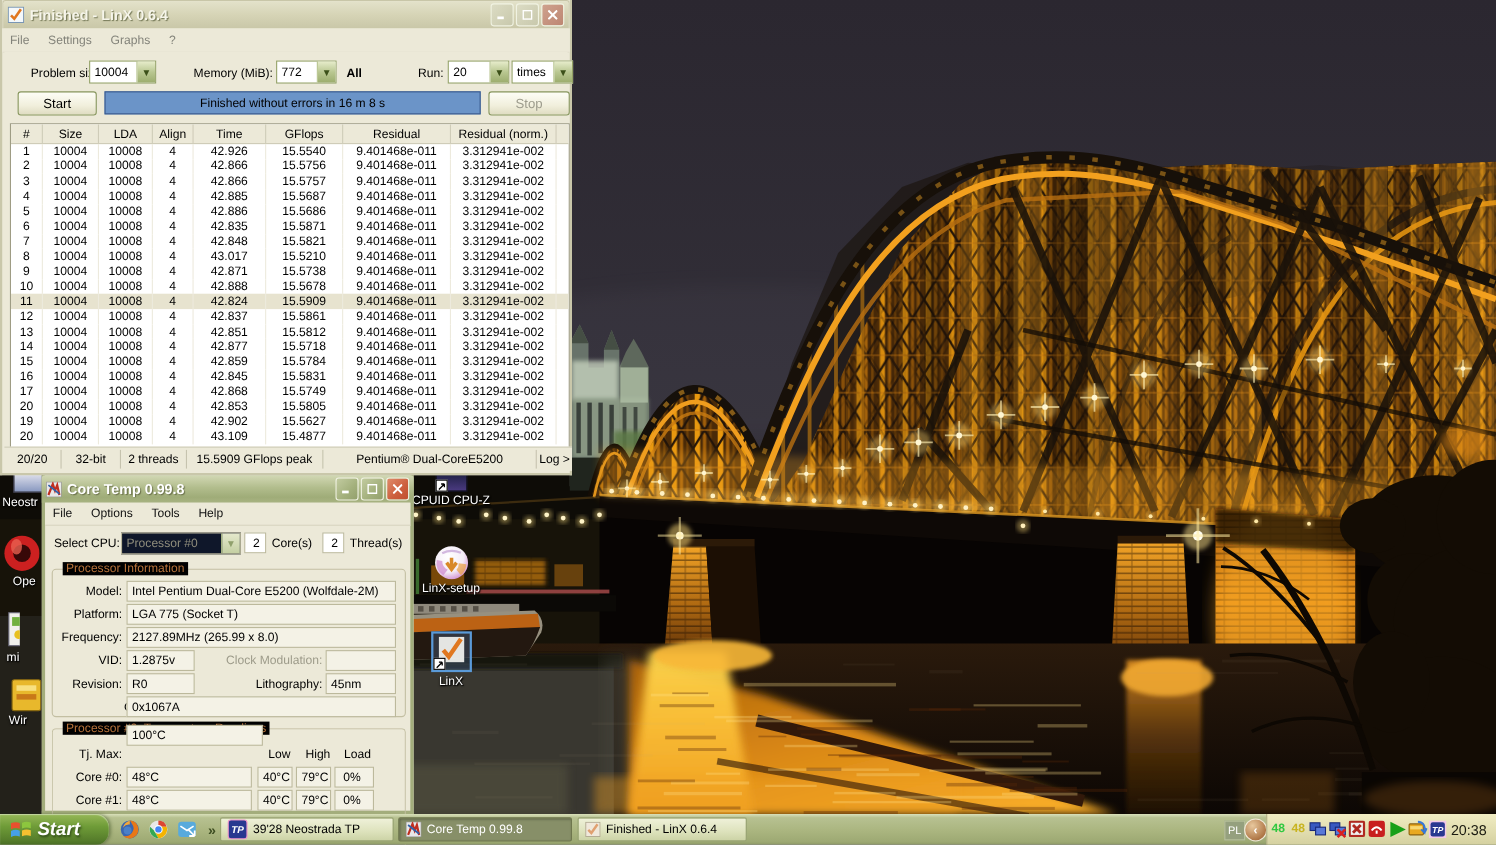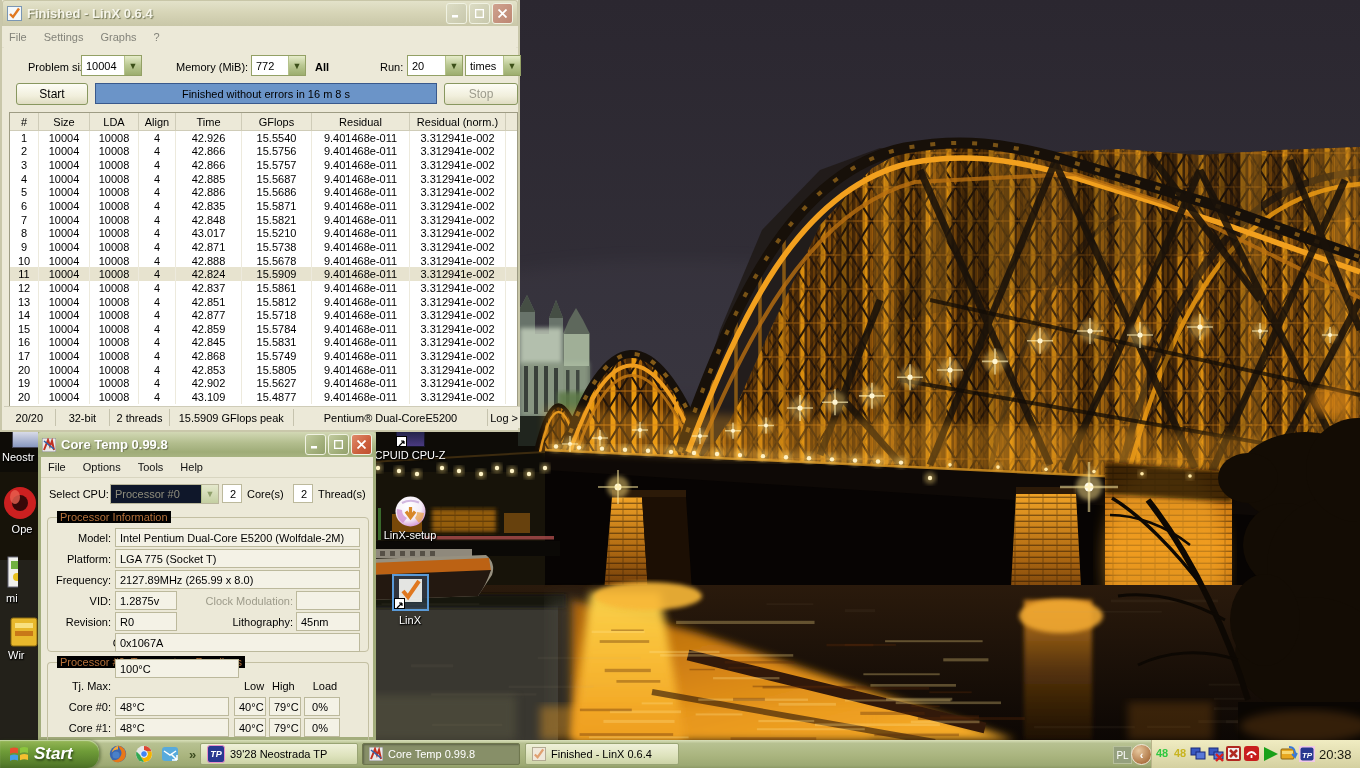--- a/index.html
+++ b/index.html
@@ -892,21 +892,21 @@
     <div class="field" style="left:255px;top:135px;width:64px;">45nm</div>
     <div class="lbl" style="left:0px;top:160px;width:70px;padding-left:39px;">CPUID:</div>
     <div class="field" style="left:74px;top:156px;width:245px;">0x1067A</div>
 
     <div class="grp" style="left:6px;top:185px;width:320px;height:110px;border-bottom:none;">
       <span class="gt">Processor #0: Temperature Readings</span>
       </div>
     <div class="lbl" style="left:0px;top:203px;width:70px;">Tj. Max:</div>
     <div class="field" style="left:74px;top:182px;width:124px;">100°C</div>
     <div style="position:absolute;left:196px;top:203px;width:34px;text-align:center;">Low</div>
-    <div style="position:absolute;left:231px;top:203px;width:34px;">High</div>
+    <div style="position:absolute;left:231px;top:203px;width:34px;text-align:center;">High</div>
     <div style="position:absolute;left:266px;top:203px;width:36px;text-align:center;">Load</div>
     <div class="lbl" style="left:0px;top:224px;width:70px;">Core #0:</div>
     <div class="field" style="left:74px;top:220px;width:114px;">48°C</div>
     <div class="field" style="left:193px;top:220px;width:32px;">40°C</div>
     <div class="field" style="left:228px;top:220px;width:32px;">79°C</div>
     <div class="field" style="left:263px;top:220px;width:36px;">&nbsp;0%</div>
     <div class="lbl" style="left:0px;top:245px;width:70px;">Core #1:</div>
     <div class="field" style="left:74px;top:241px;width:114px;">48°C</div>
     <div class="field" style="left:193px;top:241px;width:32px;">40°C</div>
     <div class="field" style="left:228px;top:241px;width:32px;">79°C</div>

